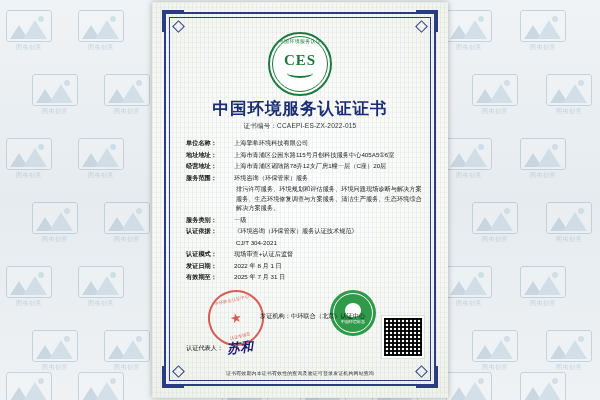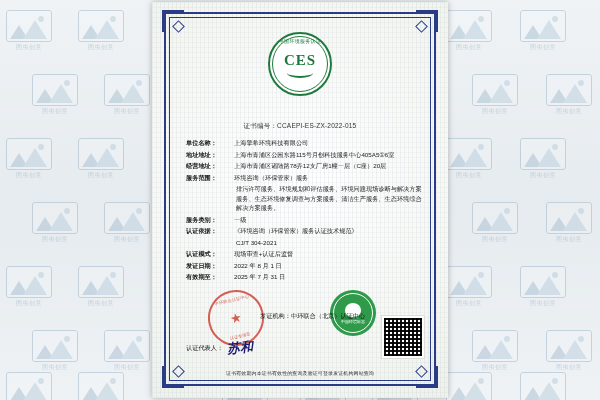--- a/index.html
+++ b/index.html
@@ -530,20 +530,21 @@
   <div class="corner-dot br"></div>
 
   <div id="emblem">
     <div class="ring"></div>
     <div class="ring2"></div>
     <div class="arc-top">中国环境服务认证</div>
     <div class="ces">CES</div>
     <div class="leaf"></div>
   </div>
 
+  <div id="cert-title">中国环境服务认证证书</div>
   <div id="cert-number">
     <span>证书编号：</span><span>CCAEPI-ES-ZX-2022-015</span>
   </div>
 
   <div id="fields">
     <div class="row">
       <div class="k">单位名称：</div>
       <div class="v">上海擎希环境科技有限公司</div>
     </div>
     <div class="row">

